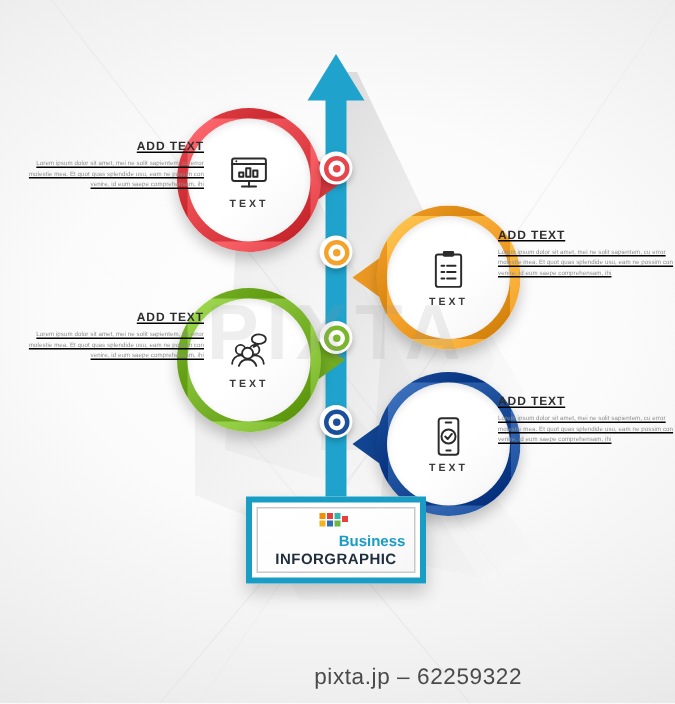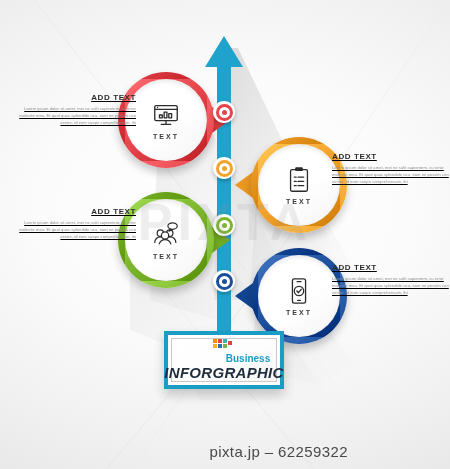--- a/index.html
+++ b/index.html
@@ -224,26 +224,25 @@
     width: 4px; height: 4px;
   }
   #brand-primary {
     font-size: 10px;
     color: #1a9dc4;
     font-weight: 600;
     line-height: 1.1;
     padding-left: 48px;
   }
   #brand-secondary {
-    font-size: 15px;
+    font-size: 10px;
     color: #1f2d3d;
     font-weight: 700;
     letter-spacing: 0.3px;
     line-height: 1.1;
-    font-style: italic;
   }
 
   
   #wm-center {
     position: absolute;
     left: 0; top: 196px;
     width: 450px;
     text-align: center;
     font-size: 52px;
     font-weight: 700;

